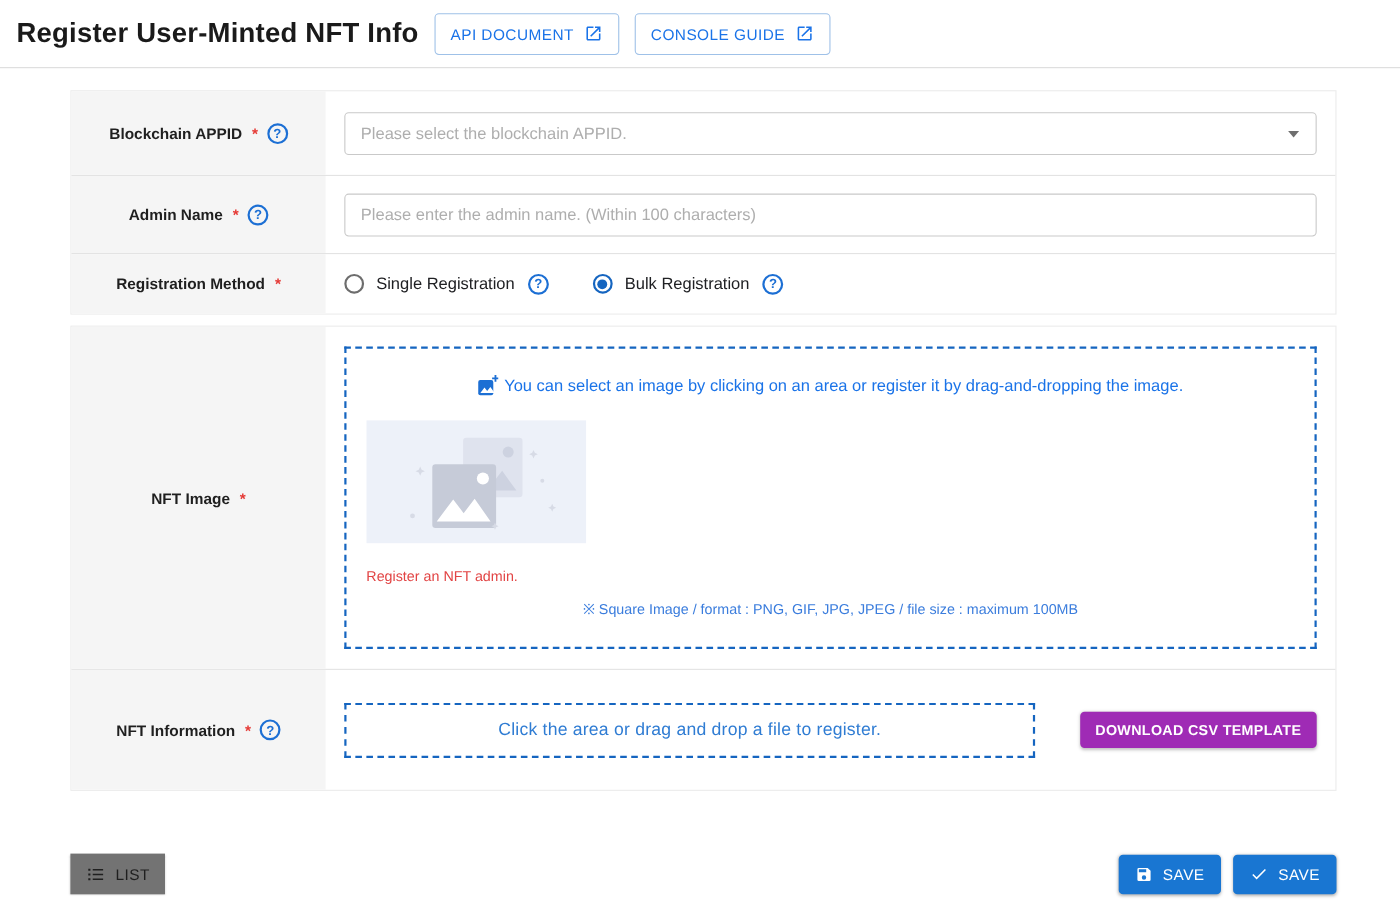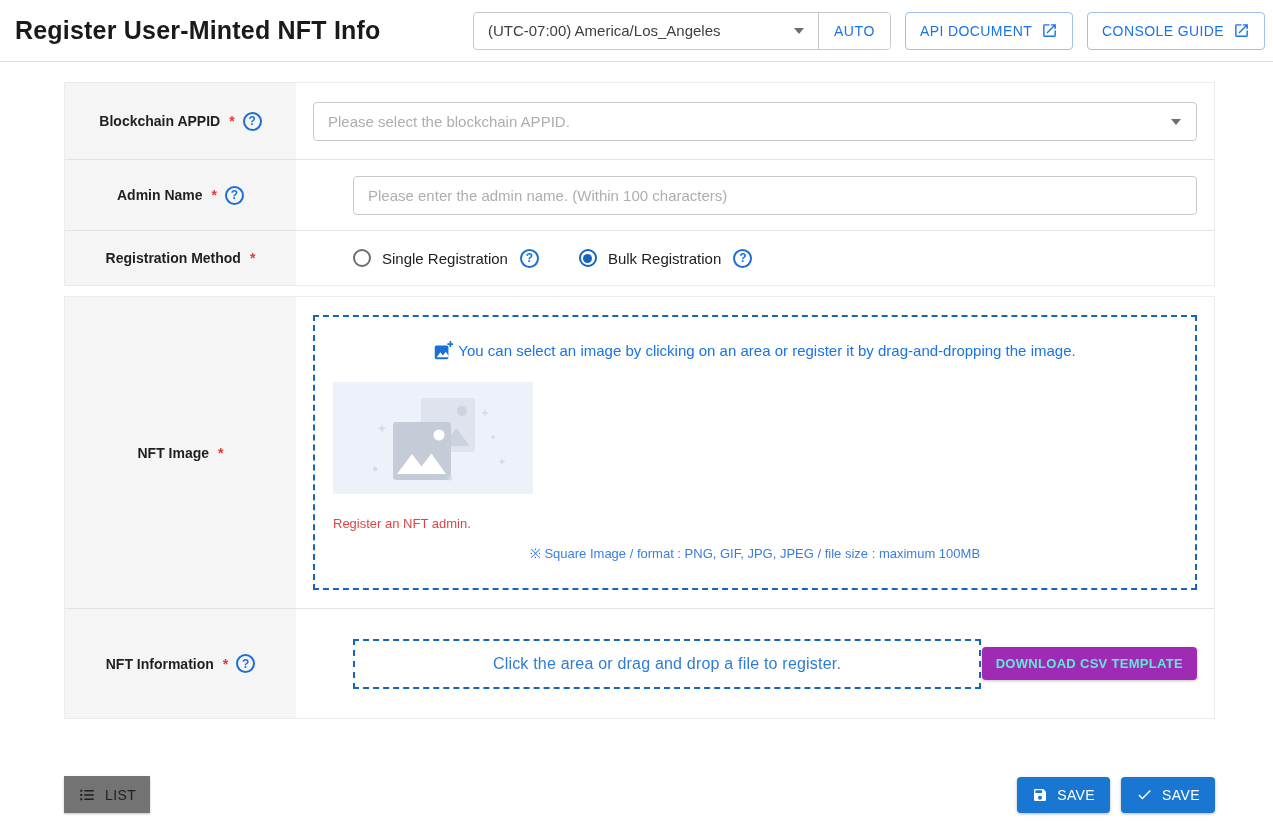--- a/index.html
+++ b/index.html
@@ -17,21 +17,21 @@
   .caret { width:0; height:0; border-left:5px solid transparent; border-right:5px solid transparent; border-top:6px solid #6f6f6f; flex:none; }
   .auto-btn { border:none; border-left:1px solid #c9c9c9; background:#fff; color:#1a73e8; font-size:14px; letter-spacing:.6px; padding:0 15px; font-family:inherit; cursor:pointer; }
   .hdr-btn { margin-left:14px; display:flex; align-items:center; gap:9px; height:38px; padding:0 14px; background:#fff; border:1px solid #9fc1e8; border-radius:4px; color:#1a73e8; font-size:14px; letter-spacing:.4px; font-family:inherit; cursor:pointer; white-space:nowrap; }
   .hdr-btn svg { flex:none; }
 
   
   .form-wrap { margin:18px 58px 0 64px; }
   .section { border:1px solid #ececec; background:#fff;margin-top:20px; }
   .section + .section { margin-top:10px; }
   .row { display:flex; align-items:stretch; }
-  .row + .row { border-top:1px solid #e3e3e3;gap:40px; }
+  .row + .row { border-top:1px solid #e3e3e3; }
   .cell-label { flex:0 0 231px; background:#f5f5f5; display:flex; align-items:center; justify-content:center; gap:8px; font-size:14px; font-weight:700; color:#1f1f1f; text-align:center; padding:0 6px; }
   .req { color:#e53935; font-weight:700; margin-left:1px; }
   .cell-content { flex:1; display:flex; align-items:center; padding:0 17px; min-width:0; }
   .row-appid  { height:76px; }
   .row-admin  { height:71px; }
   .row-method { height:55px; }
   .row-image  { height:311px; }
   .row-info   { height:110px; }
 
   .qmark { width:19px; height:19px; flex:none; border:2px solid #1c6fd4; border-radius:50%; color:#1c6fd4; display:inline-flex; align-items:center; justify-content:center; font-size:12px; font-weight:700; line-height:1; }
@@ -51,42 +51,35 @@
   .radio-label { font-size:15px; color:#202124; }
   .radio-group .qmark { margin-left:1px; }
 
   .image-dropzone { width:100%; border:2px dashed #1565c0; padding:24px 18px 26px; cursor:pointer; }
   .dz-instruction { display:flex; align-items:center; justify-content:center; gap:5px; color:#1a73e8; font-size:15px; }
   .thumb { margin-top:22px; width:200px; height:112px; display:block; }
   .err-text  { margin-top:22px; color:#e24444; font-size:13px; }
   .note-text { margin-top:13px; color:#3b7ddd; font-size:13px;text-align:center; }
 
   .info-dropzone { flex:0 0 628px; height:50px; border:2px dashed #1565c0; display:flex; align-items:center; justify-content:center; color:#2f7cd3; font-size:16px; letter-spacing:.2px; cursor:pointer; }
-  .csv-btn { margin-left:auto; height:33px; padding:0 14px; background:#9f2bb5; color:#5eead4; border:none; border-radius:4px; font-size:13px; font-weight:700; letter-spacing:.3px; font-family:inherit; box-shadow:0 1px 3px rgba(0,0,0,.25); cursor:pointer; white-space:nowrap; }
+  .csv-btn { margin-left:auto; height:33px; padding:0 14px; background:#9f2bb5; color:#ffffff; border:none; border-radius:4px; font-size:13px; font-weight:700; letter-spacing:.3px; font-family:inherit; box-shadow:0 1px 3px rgba(0,0,0,.25); cursor:pointer; white-space:nowrap; }
 
   
   .footer { margin:57px 58px 0 64px; display:flex; align-items:center; }
   .list-btn { display:flex; align-items:center; gap:9px; height:37px; padding:0 14px; background:#737373; border:none; border-radius:0; color:#1f1f1f; font-size:14px; letter-spacing:.4px; font-family:inherit; box-shadow:0 1px 2px rgba(0,0,0,.25); cursor:pointer; }
   .save-btn { display:flex; align-items:center; gap:9px; height:36px; padding:0 15px; background:#1976d2; border:none; border-radius:4px; color:#fff; font-size:14px; letter-spacing:.4px; font-family:inherit; box-shadow:0 1px 3px rgba(0,0,0,.3); cursor:pointer; }
   .save-btn.first { margin-left:auto; }
   .save-btn + .save-btn { margin-left:11px; }
 </style>
 </head>
 <body>
 
 <div class="header">
   <div class="page-title">Register User-Minted NFT Info</div>
 
-  <div class="tz-group">
-    <div class="tz-select">
-      <span>(UTC-07:00) America/Los_Angeles</span>
-      <span class="caret"></span>
-    </div>
-    <button class="auto-btn">AUTO</button>
-  </div>
 
   <button class="hdr-btn">
     <span>API DOCUMENT</span>
     <svg width="17" height="17" viewBox="0 0 24 24" fill="#1a73e8">
         <path d="M19 19H5V5h7V3H5c-1.11 0-2 .9-2 2v14c0 1.1.89 2 2 2h14c1.1 0 2-.9 2-2v-7h-2v7zM14 3v2h3.59l-9.83 9.83 1.41 1.41L19 6.41V10h2V3h-7z"></path>
       </svg>
   </button>
 
   <button class="hdr-btn">
     <span>CONSOLE GUIDE</span>

